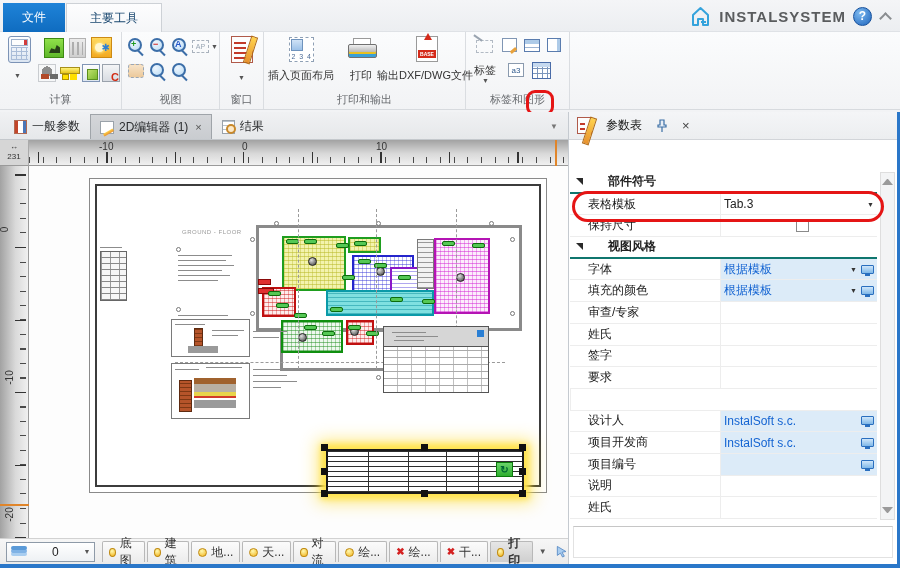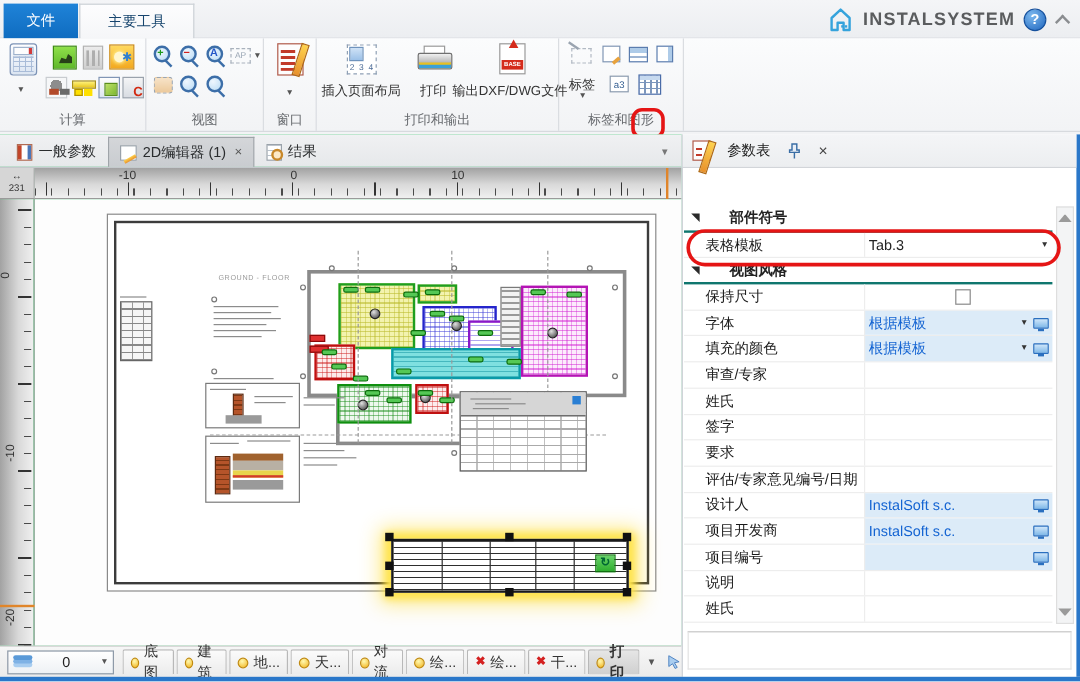--- a/index.html
+++ b/index.html
@@ -486,30 +486,30 @@
           <span class="tri"></span>
           <span>部件符号</span>
         </div>
       <div class="prow">
         <span class="lbl">表格模板</span>
         <span class="val">
             <span>Tab.3</span>
             <span class="valdd">▼</span>
           </span>
       </div>
+      <div class="prow">
+        <span class="lbl">保持尺寸</span>
+        <span class="val">
+            <span class="cbx"></span>
+          </span>
+      </div>
       <div class="prow phead">
           <span class="tri"></span>
           <span>视图风格</span>
         </div>
-      <div class="prow">
-        <span class="lbl">保持尺寸</span>
-        <span class="val">
-            <span class="cbx"></span>
-          </span>
-      </div>
       <div class="prow">
         <span class="lbl">字体</span>
         <span class="val bluebg">
             <span class="bluetext">根据模板</span>
             <span class="valdd">▼</span>
             <span class="mon"></span>
           </span>
       </div>
       <div class="prow">
         <span class="lbl">填充的颜色</span>
@@ -537,21 +537,20 @@
             <span></span>
           </span>
         </div>
       <div class="prow">
           <span class="lbl">要求</span>
           <span class="val">
             <span></span>
           </span>
         </div>
       <div class="prow">
-          <span class="lbl">评估/专家意见编号/日期</span>
           <span class="val">
             <span></span>
           </span>
         </div>
       <div class="prow">
         <span class="lbl">设计人</span>
         <span class="val bluebg">
             <span class="bluetext">InstalSoft s.c.</span>
             <span class="mon" style="margin-left:auto"></span>
           </span>

